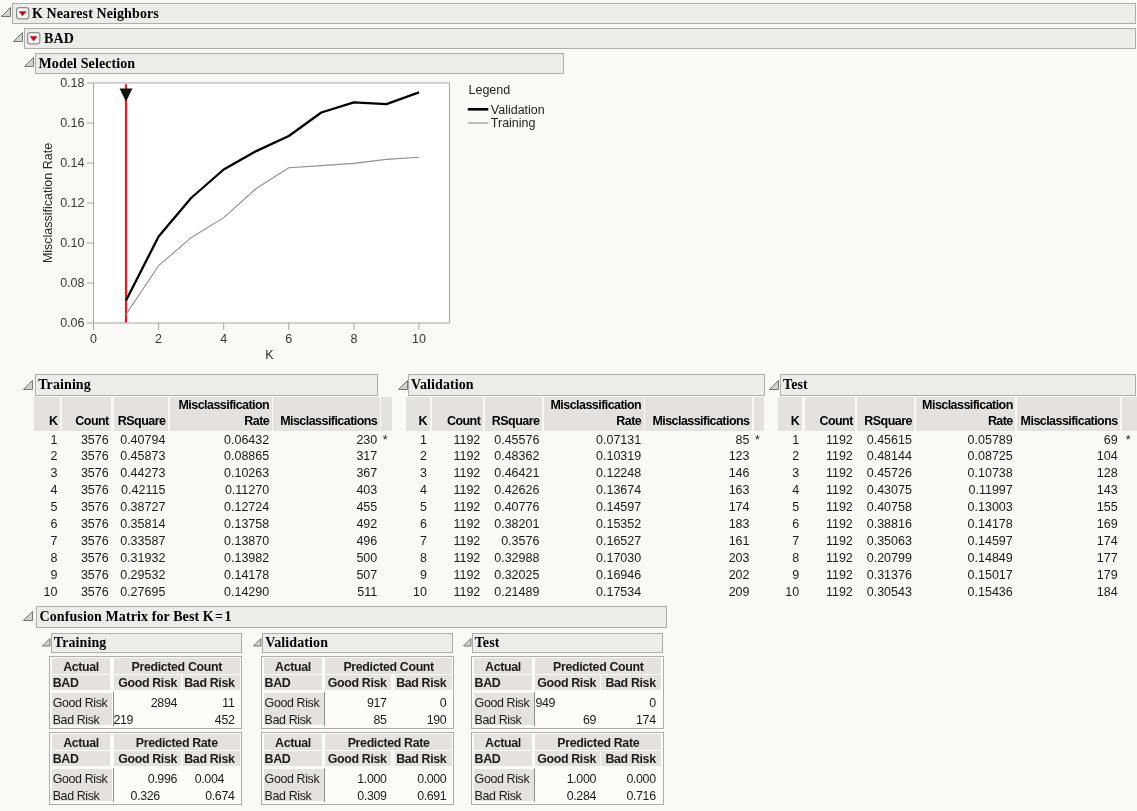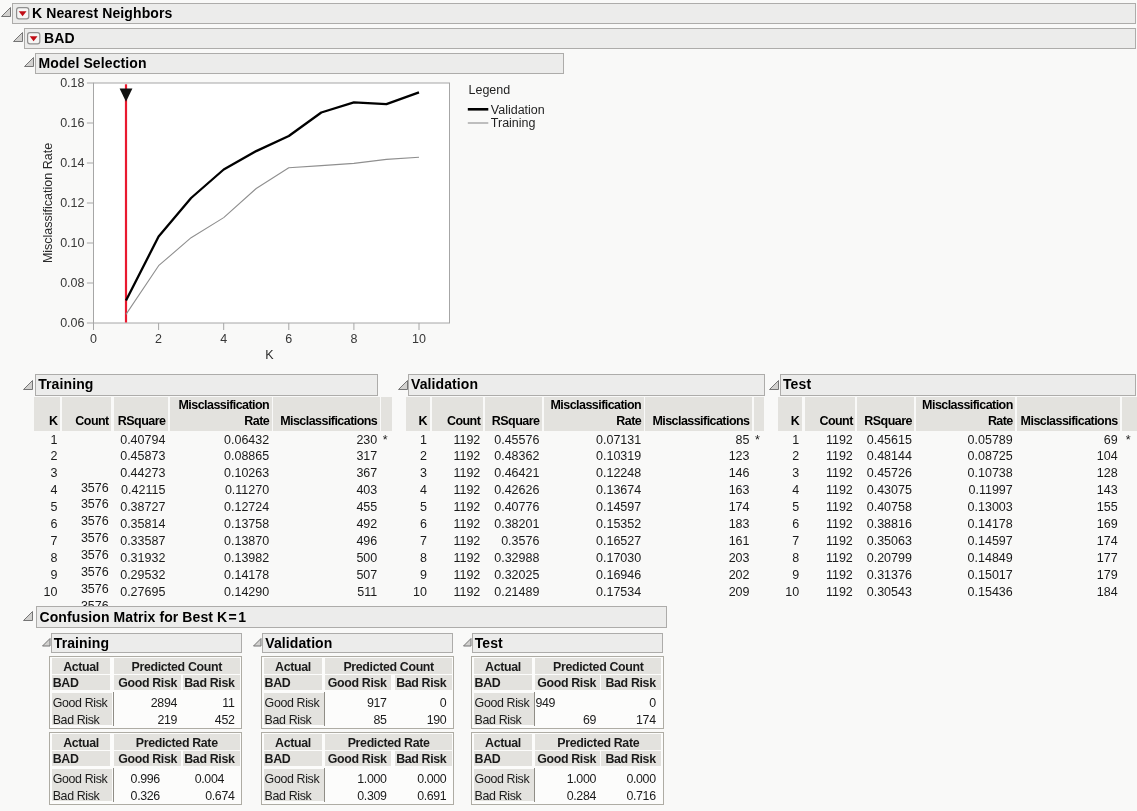--- a/index.html
+++ b/index.html
@@ -1,17 +1,17 @@
 <!DOCTYPE html>
 <html><head><meta charset="utf-8"><style>
 html,body{margin:0;padding:0;}
 body{width:1137px;height:811px;position:relative;background:#f9f9f8;
  font-family:"Liberation Sans",sans-serif;overflow:hidden;}
 .band{position:absolute;background:#ececeb;border:1px solid #adacaa;box-sizing:border-box;}
-.bt{position:absolute;font-weight:bold;font-size:14px;color:#000;white-space:nowrap;letter-spacing:0.1px;}
+.bt{position:absolute;font-weight:bold;font-size:14px;color:#000;white-space:nowrap;letter-spacing:0.1px;font-family:Liberation Serif, serif;}
 .hcell{position:absolute;background:#e3e2de;box-sizing:border-box;font-weight:bold;
  font-size:12.5px;letter-spacing:-0.55px;color:#000;text-align:right;}
 .hl{height:16.4px;line-height:16.4px;padding-right:2.5px;}
 .dcol{position:absolute;font-size:12.5px;color:#1a1a1a;text-align:right;}
 .dcol div{height:16.9px;line-height:16.9px;padding-right:2.5px;}
 .tri{position:absolute;}
 .cm{position:absolute;border:1px solid #aeaca4;background:#fcfcfb;box-sizing:border-box;}
 .cmc{position:absolute;box-sizing:border-box;font-size:12.4px;letter-spacing:-0.35px;color:#1a1a1a;white-space:nowrap;}
 </style></head><body>
 <div class="band" style="left:11.5px;top:2.5px;width:1124px;height:21px"></div>
@@ -111,21 +111,21 @@
     <div>2</div>
     <div>3</div>
     <div>4</div>
     <div>5</div>
     <div>6</div>
     <div>7</div>
     <div>8</div>
     <div>9</div>
     <div>10</div>
   </div>
-<div class="dcol" style="left:61.5px;top:431.5px;width:49.7px;margin-top:48px;">
+<div class="dcol" style="left:61.5px;top:431.5px;width:49.7px;">
     <div>3576</div>
     <div>3576</div>
     <div>3576</div>
     <div>3576</div>
     <div>3576</div>
     <div>3576</div>
     <div>3576</div>
     <div>3576</div>
     <div>3576</div>
     <div>3576</div>
@@ -394,32 +394,32 @@
 <div class="cmc" style="left:51.7px;top:658.4px;width:58.7px;height:15.5px;background:#e3e2de;font-weight:bold;text-align:center;line-height:18px">Actual</div>
 <div class="cmc" style="left:113.5px;top:658.4px;width:126.50000000000001px;height:15.5px;background:#e3e2de;font-weight:bold;text-align:center;line-height:18px">Predicted Count</div>
 <div class="cmc" style="left:51.7px;top:675.4px;width:58.7px;height:15.0px;background:#e3e2de;font-weight:bold;line-height:16.6px;padding-left:1px">BAD</div>
 <div class="cmc" style="left:113.5px;top:675.4px;width:67.5px;height:15.0px;background:#e3e2de;font-weight:bold;text-align:right;line-height:16.6px;padding-right:4px">Good Risk</div>
 <div class="cmc" style="left:182.60000000000002px;top:675.4px;width:57.4px;height:15.0px;background:#e3e2de;font-weight:bold;text-align:right;line-height:16.6px;padding-right:5.5px">Bad Risk</div>
 <div class="cmc" style="left:51.7px;top:692.9px;width:60.2px;height:32.5px;background:#e3e2de"></div>
 <div class="cmc" style="left:51.7px;top:695.0px;width:58.7px;height:17px;line-height:17px;padding-left:1px">Good Risk</div>
 <div class="cmc" style="left:113.5px;top:695.0px;width:67.5px;height:17px;text-align:right;line-height:17px;padding-right:4px">2894</div>
 <div class="cmc" style="left:182.60000000000002px;top:695.0px;width:57.4px;height:17px;text-align:right;line-height:17px;padding-right:5.5px">11</div>
 <div class="cmc" style="left:51.7px;top:711.8px;width:58.7px;height:17px;line-height:17px;padding-left:1px">Bad Risk</div>
-<div class="cmc" style="left:113.5px;top:711.8px;width:67.5px;height:17px;text-align:right;line-height:17px;padding-right:4px">219</div>
+<div class="cmc" style="left:113.5px;top:711.8px;width:67.5px;height:17px;line-height:17px;padding-right:4px">219</div>
 <div class="cmc" style="left:182.60000000000002px;top:711.8px;width:57.4px;height:17px;text-align:right;line-height:17px;padding-right:5.5px">452</div>
 <div style="position:absolute;left:112.5px;top:692.4px;width:1px;height:33.5px;background:#8f8d86"></div>
 <div class="cm" style="left:48.7px;top:732.4px;width:193.0px;height:72.5px"></div>
 <div class="cmc" style="left:51.7px;top:734.4px;width:58.7px;height:15.5px;background:#e3e2de;font-weight:bold;text-align:center;line-height:18px">Actual</div>
 <div class="cmc" style="left:113.5px;top:734.4px;width:126.50000000000001px;height:15.5px;background:#e3e2de;font-weight:bold;text-align:center;line-height:18px">Predicted Rate</div>
 <div class="cmc" style="left:51.7px;top:751.4px;width:58.7px;height:15.0px;background:#e3e2de;font-weight:bold;line-height:16.6px;padding-left:1px">BAD</div>
 <div class="cmc" style="left:113.5px;top:751.4px;width:67.5px;height:15.0px;background:#e3e2de;font-weight:bold;text-align:right;line-height:16.6px;padding-right:4px">Good Risk</div>
 <div class="cmc" style="left:182.60000000000002px;top:751.4px;width:57.4px;height:15.0px;background:#e3e2de;font-weight:bold;text-align:right;line-height:16.6px;padding-right:5.5px">Bad Risk</div>
 <div class="cmc" style="left:51.7px;top:768.9px;width:60.2px;height:32.5px;background:#e3e2de"></div>
 <div class="cmc" style="left:51.7px;top:771.0px;width:58.7px;height:17px;line-height:17px;padding-left:1px">Good Risk</div>
-<div class="cmc" style="left:113.5px;top:771.0px;width:67.5px;height:17px;text-align:center;line-height:17px;padding-right:4px">0.996</div>
+<div class="cmc" style="left:113.5px;top:771.0px;width:67.5px;height:17px;text-align:right;line-height:17px;padding-right:4px">0.996</div>
 <div class="cmc" style="left:182.60000000000002px;top:771.0px;width:57.4px;height:17px;text-align:right;line-height:17px;padding-right:16px">0.004</div>
 <div class="cmc" style="left:51.7px;top:787.8px;width:58.7px;height:17px;line-height:17px;padding-left:1px">Bad Risk</div>
 <div class="cmc" style="left:113.5px;top:787.8px;width:67.5px;height:17px;text-align:center;line-height:17px;padding-right:4px">0.326</div>
 <div class="cmc" style="left:182.60000000000002px;top:787.8px;width:57.4px;height:17px;text-align:right;line-height:17px;padding-right:5.5px">0.674</div>
 <div style="position:absolute;left:112.5px;top:768.4px;width:1px;height:33.5px;background:#8f8d86"></div>
 <div class="band" style="left:262.3px;top:632.5px;width:191px;height:20.5px"></div>
 <svg class="tri" style="left:253px;top:638px" width="9" height="9" viewBox="0 0 9 9">
     <polygon points="0.5,8 8,8 8,0.5" fill="#d2d1cf" stroke="#757575" stroke-width="1"></polygon>
   </svg>
 <div class="bt" style="left:265.3px;top:632.5px;height:20.5px;line-height:20.5px">Validation</div>

